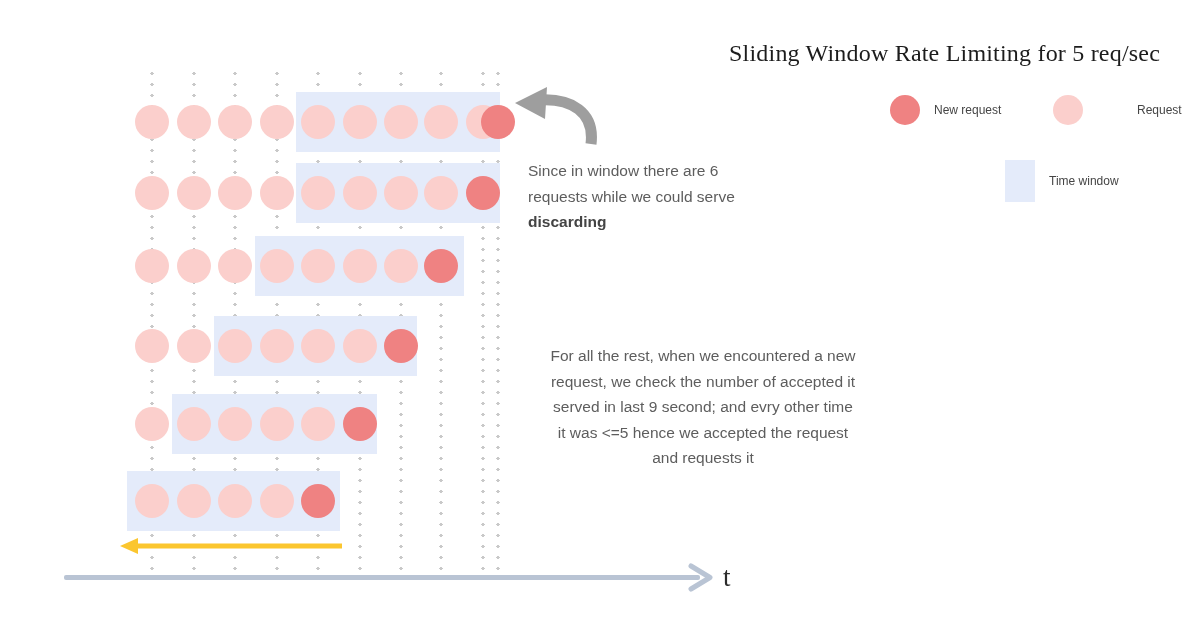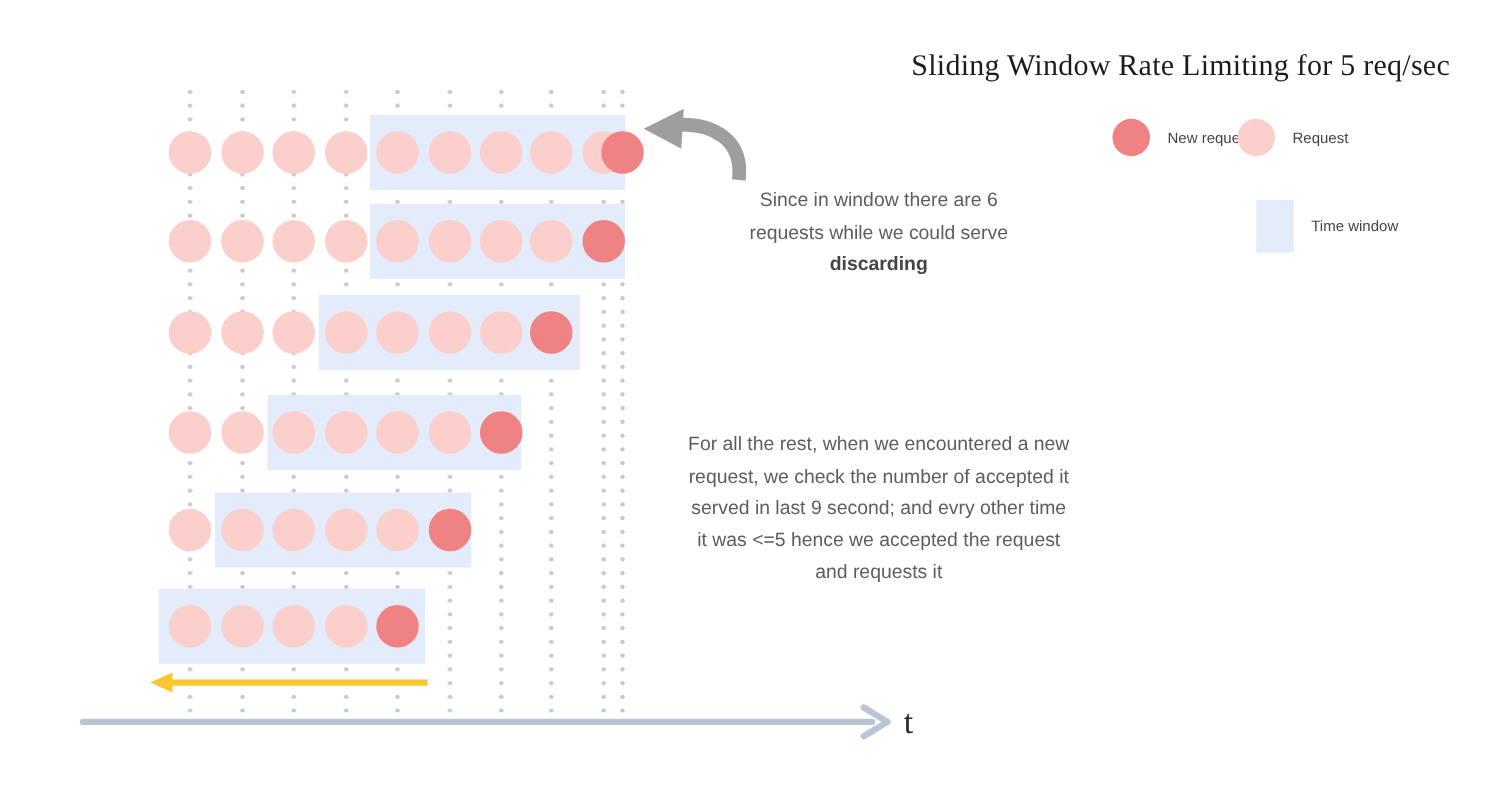--- a/index.html
+++ b/index.html
@@ -71,21 +71,21 @@
 
 <div id="stage">
 
   <div class="title">Sliding Window Rate Limiting for 5 req/sec</div>
 
   <div id="legend">
       <div class="legend-row" style="left: 890px; top: 95px;">
         <div class="legend-dot" style="background: rgb(239, 130, 130);"></div>
         <div class="legend-label">New request</div>
       </div>
-      <div class="legend-row" style="left: 990px; top: 95px;">
+      <div class="legend-row" style="left: 1053px; top: 95px; gap: 40px;">
         <div class="legend-dot" style="background: rgb(251, 207, 204);"></div>
         <div class="legend-label">Request</div>
       </div>
       <div class="legend-row" style="left: 1005px; top: 160px;">
         <div class="legend-swatch" style="background: rgb(228, 235, 250);"></div>
         <div class="legend-label">Time window</div>
       </div>
     </div>
 
   <div id="gridlines">
@@ -161,21 +161,21 @@
         <div class="window" style="left: 127px; width: 213px;"></div>
         <div class="req old" style="left: 152px;"></div>
         <div class="req old" style="left: 194px;"></div>
         <div class="req old" style="left: 235px;"></div>
         <div class="req old" style="left: 277px;"></div>
         <div class="req new" style="left: 318px;"></div>
       </div>
     </div>
 
   <div id="notes">
-      <div class="note" style="left: 528px; top: 148px; text-align: center;">
+      <div class="note" style="left: 528px; top: 158px;">
         <div>Since in window there are 6</div>
         <div>requests while we could serve</div>
         <div><b>discarding</b></div>
       </div>
       <div class="note" style="left: 528px; top: 343px; text-align: center;">
         <div>For all the rest, when we encountered a new</div>
         <div>request, we check the number of accepted it</div>
         <div>served in last 9 second; and evry other time</div>
         <div>it was &lt;=5 hence we accepted the request</div>
         <div>and requests it</div>

